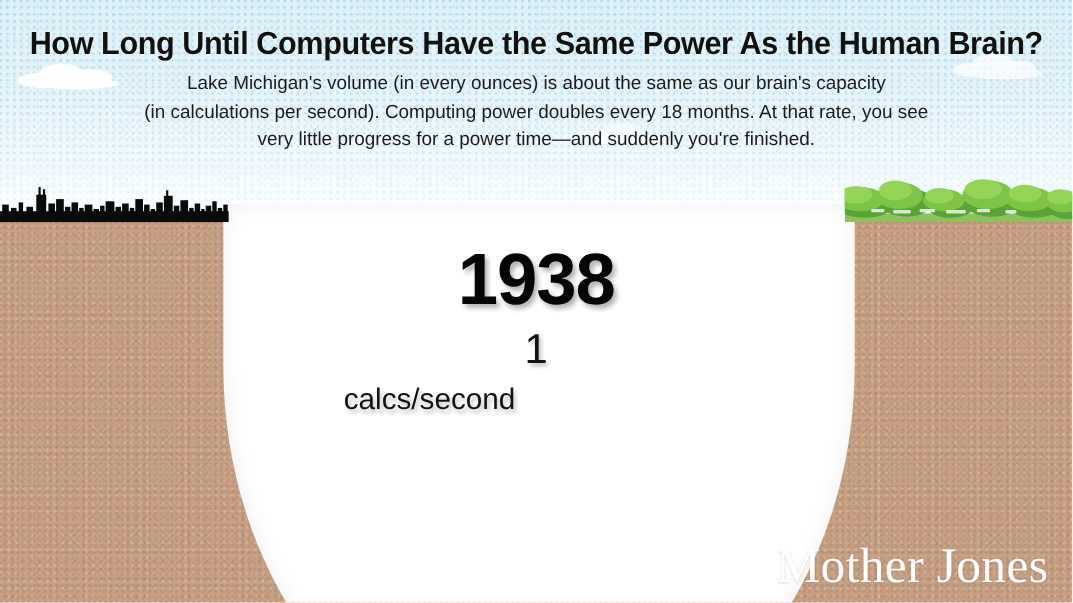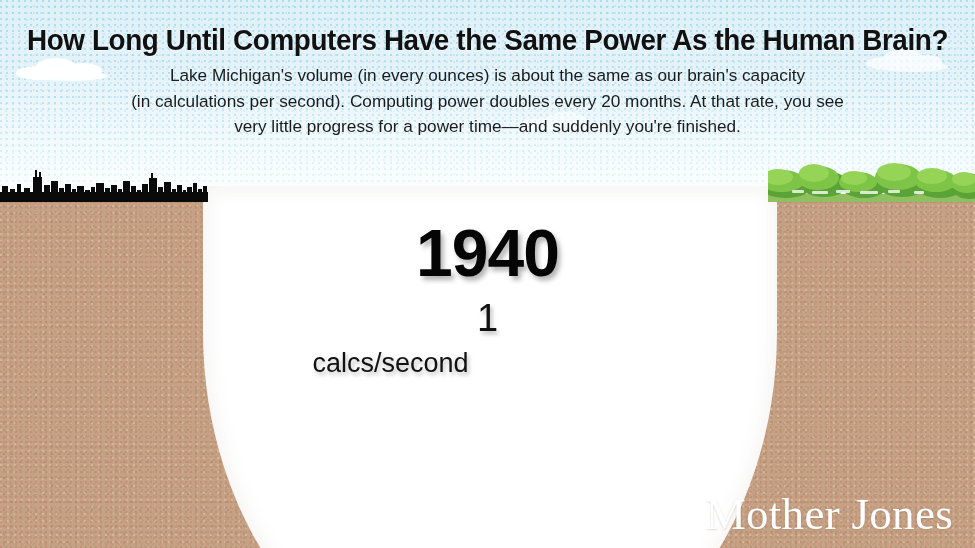--- a/index.html
+++ b/index.html
@@ -315,23 +315,23 @@
           <rect x="146" y="31" width="10" height="3" rx="1"></rect>
         </g>
       </g>
     </svg>
   </div>
 
   <div class="headline">How Long Until Computers Have the Same Power As the Human Brain?</div>
 
   <div class="deck">
     <div>Lake Michigan's volume (in every ounces) is about the same as our brain's capacity</div>
-    <div>(in calculations per second). Computing power doubles every 20 months. At that rate, you see</div>
+    <div>(in calculations per second). Computing power doubles every 18 months. At that rate, you see</div>
     <div>very little progress for a power time—and suddenly you're finished.</div>
   </div>
 
-  <div class="year">1940</div>
+  <div class="year">1938</div>
   <div class="bigvalue">1</div>
   <div class="unit">calcs/second</div>
 
   <div class="logo">Mother Jones</div>
 
 </div>
 
 </body></html>

